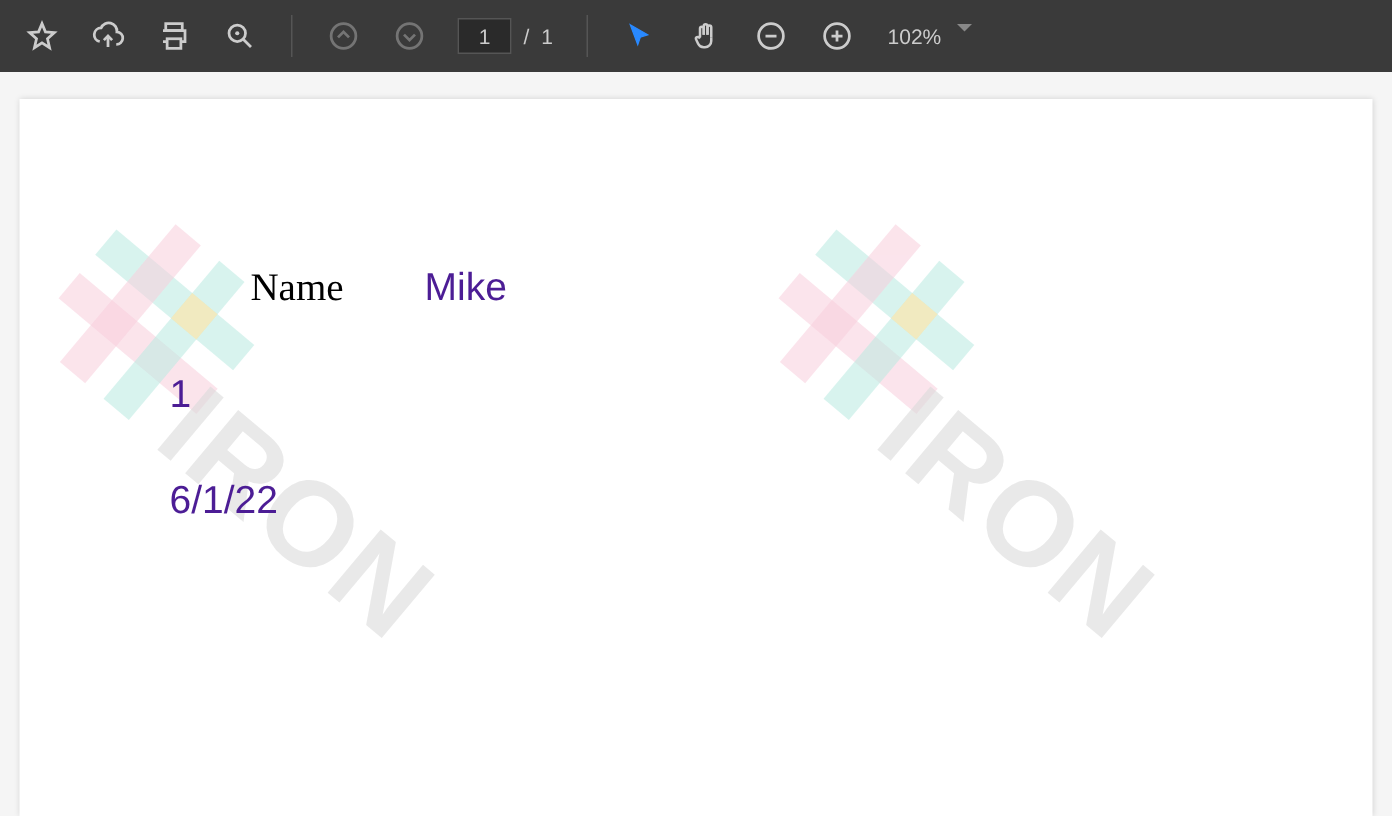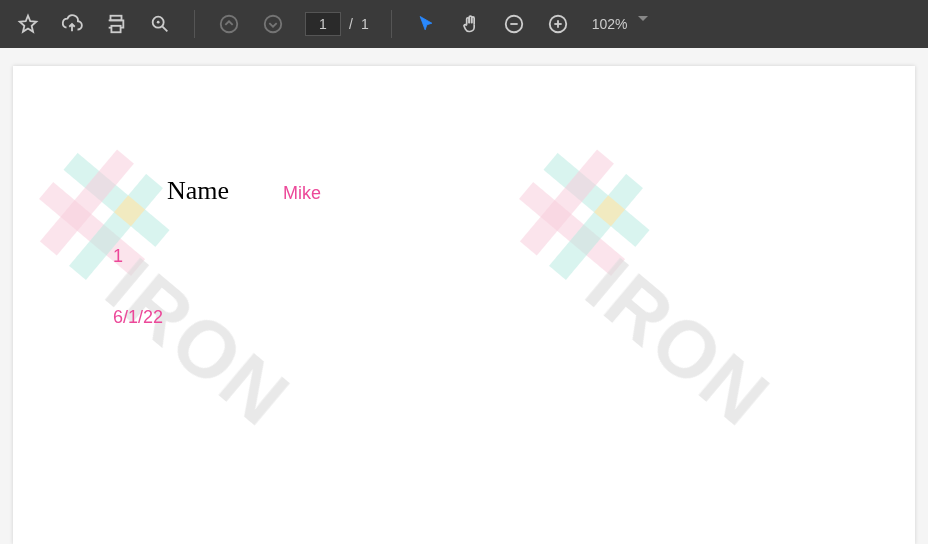--- a/index.html
+++ b/index.html
@@ -134,22 +134,22 @@
     align-items: baseline;
     margin-bottom: 40px;
   }
   .label {
     width: 170px;
     font-size: 26px;
     color: #000;
     text-align: center;
   }
   .value {
-    font-size: 18px;
-    color: #ec4899;
+    font-size: 26px;
+    color: #4c1d95;
     font-family: Arial, sans-serif;
   }
 </style>
 </head>
 <body>
 
 <div class="toolbar">
 
   <div class="tb-btn">
     <svg width="22" height="22" viewBox="0 0 24 24" fill="none" stroke="#ccc" stroke-width="2">

